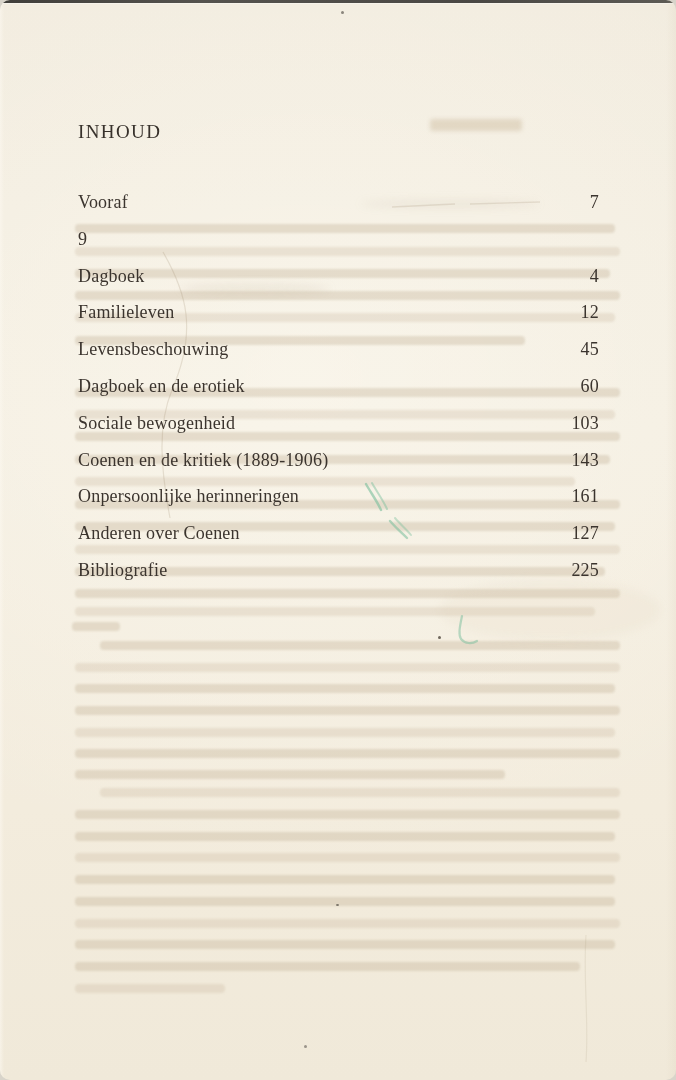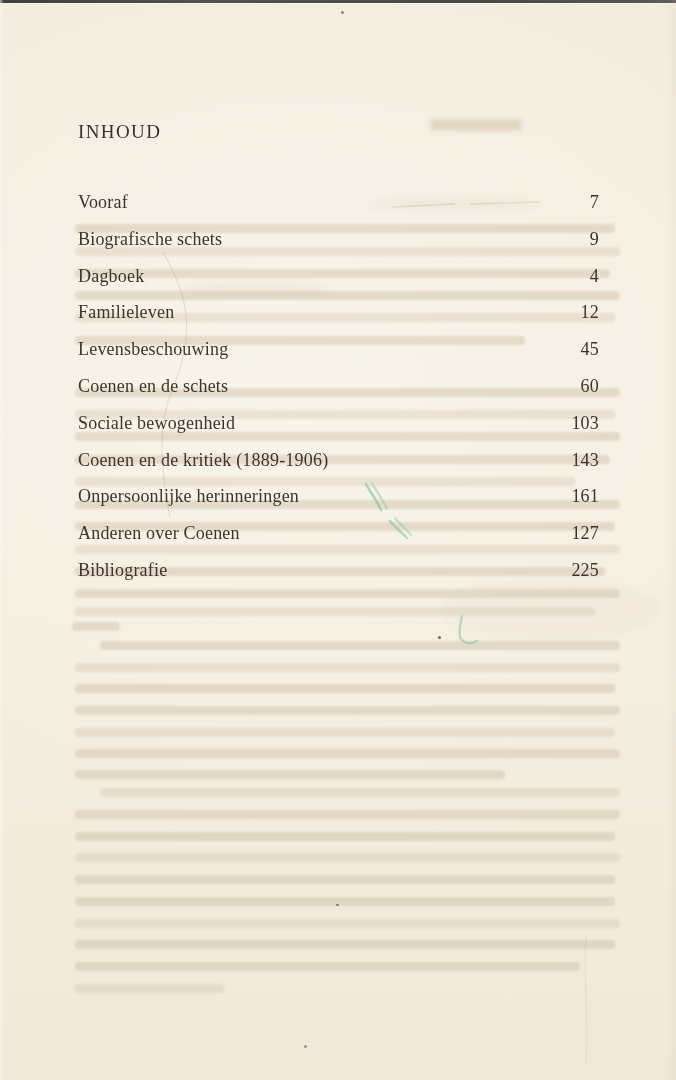--- a/index.html
+++ b/index.html
@@ -4,20 +4,21 @@
 <style>
   html,body{margin:0;padding:0;background:#d8d4ca;}
   .page{
     position:relative;
     width:676px;height:1080px;
     overflow:hidden;
     background:
       radial-gradient(ellipse 900px 700px at 45% 35%, rgba(255,253,245,0.45), rgba(255,253,245,0) 70%),
       linear-gradient(180deg,#f2ecdf 0%,#f4eee1 40%,#f3ecdd 75%,#f0e9d9 100%);
     font-family:"Liberation Serif","DejaVu Serif",serif;
+    border-radius:10px;
   }
   
   .edge-top{position:absolute;top:0;left:0;width:676px;height:3px;
     background:linear-gradient(90deg,#403e3a,#55534e 30%,#4a4844 70%,#5d5b55);}
   .edge-top-line{position:absolute;top:3px;left:0;width:676px;height:1px;background:rgba(255,255,255,0.35);}
   .edge-left{position:absolute;top:0;left:0;width:4px;height:1080px;background:linear-gradient(90deg,rgba(252,248,240,0.6),rgba(252,248,240,0));}
   .edge-right{position:absolute;top:0;right:0;width:10px;height:1080px;background:linear-gradient(270deg,rgba(205,190,165,0.14),rgba(205,190,165,0));}
 
   
   .heading{
@@ -119,37 +120,36 @@
   <div class="speck p4"></div>
 
   <h1 class="heading">INHOUD</h1>
 
   <div class="toc" id="toc-list">
       <div class="toc-row">
         <span class="toc-label">Vooraf</span>
         <span class="toc-page">7</span>
       </div>
       <div class="toc-row">
-        <span class="toc-label">Biografische schets</span>
         <span class="toc-page">9</span>
       </div>
       <div class="toc-row">
         <span class="toc-label">Dagboek</span>
         <span class="toc-page">4</span>
       </div>
       <div class="toc-row">
         <span class="toc-label">Familieleven</span>
         <span class="toc-page">12</span>
       </div>
       <div class="toc-row">
         <span class="toc-label">Levensbeschouwing</span>
         <span class="toc-page">45</span>
       </div>
       <div class="toc-row">
-        <span class="toc-label">Coenen en de schets</span>
+        <span class="toc-label">Dagboek en de erotiek</span>
         <span class="toc-page">60</span>
       </div>
       <div class="toc-row">
         <span class="toc-label">Sociale bewogenheid</span>
         <span class="toc-page">103</span>
       </div>
       <div class="toc-row">
         <span class="toc-label">Coenen en de kritiek (1889-1906)</span>
         <span class="toc-page">143</span>
       </div>

